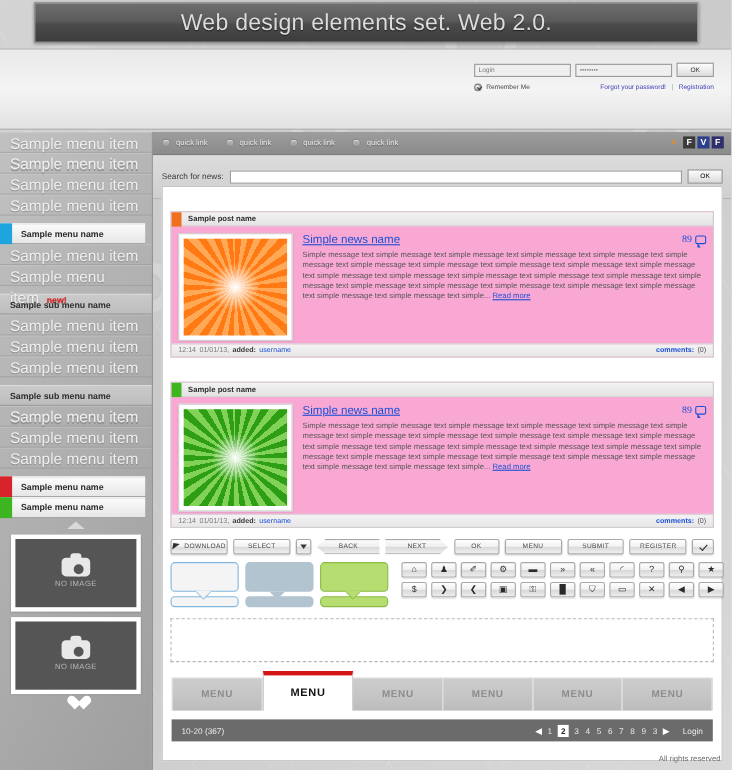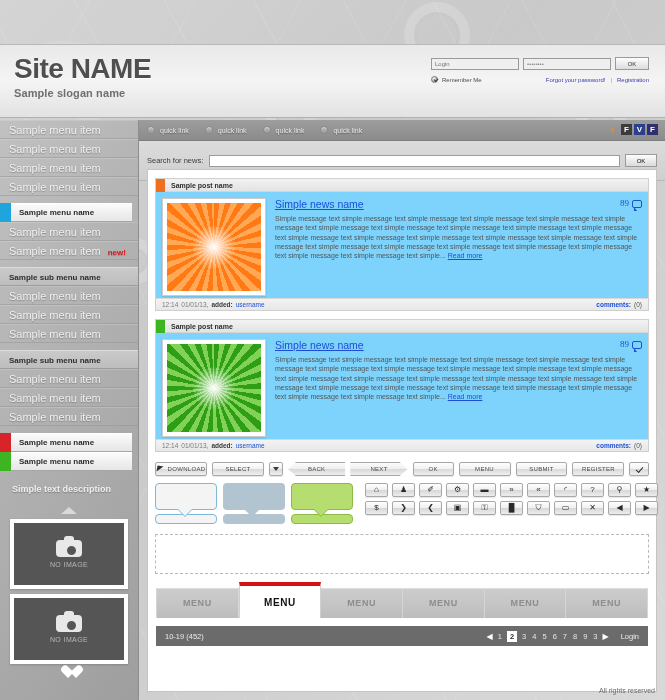--- a/index.html
+++ b/index.html
@@ -101,21 +101,21 @@
 
   
   #sidebar {
     position:absolute; left:0; top:120px; width:139px; height:580px;
     background: linear-gradient(120deg,#c1c1c1 0%,#b4b4b4 35%,#a8a8a8 70%,#9e9e9e 100%);
     border-right:1px solid #8e8e8e;
     overflow:hidden;
   }
   .smi {
     height:19px; line-height:19px; padding-left:9px;
-    font-size:11px; color:#efefef;
+    font-size:14px; color:#efefef;
     border-bottom:1px solid rgba(150,150,150,.55);
     border-top:1px solid rgba(226,226,226,.25);
     text-shadow:0 1px 1px rgba(90,90,90,.5);
     cursor:pointer;
   }
   .smi.new::after {
     content:"new!"; color:#e01b1b; font-weight:700; font-size:8px; margin-left:7px;
   }
   .gap { height:7px; }
   .shead {
@@ -201,21 +201,21 @@
     border:1px solid #9a9a9a; background:linear-gradient(180deg,#fdfdfd,#dadada);
     cursor:pointer;
   }
 
   #panel {
     position:absolute; left:8px; top:49px; width:510px; height:523px;
     background:#fff; border:1px solid #c4c4c4;
   }
 
   
-  .post { margin:8px 7px 0; border:1px solid #cfcfcf; background:#7dd3fc; }
+  .post { margin:22px 7px 0; border:1px solid #cfcfcf; background:#f9a8d4; }
   .post .head {
     height:13px; display:flex; align-items:center;
     background:linear-gradient(180deg,#f2f2f2,#e3e3e3);
     border-bottom:1px solid #d5d5d5;
   }
   .post .head .sq { width:9px; height:13px; flex:0 0 9px; }
   .post .head .t { font-size:7px; font-weight:700; color:#2e2e2e; padding-left:6px; }
   .post .body { display:flex; padding:6px 6px 2px; }
   .thumb-wrap {
     width:104px;height:98px; flex:0 0 104px; background:#fff;
@@ -378,26 +378,25 @@
   <div class="wm w6">
       <div class="ring"></div>
     </div>
   <div class="wm w7">
       <div class="ring"></div>
     </div>
   <div class="wm w8">
       <div class="ring"></div>
     </div>
 
+  <div id="banner">
+    <div class="t">Web design elements set. Web 2.0.</div>
+  </div>
 
   <div id="header">
-    <div id="logo">
-      <div class="name">Site NAME</div>
-      <div class="slogan">Sample slogan name</div>
-    </div>
     <div id="loginbox">
       <div class="lrow1">
         <input id="login-input" type="text" placeholder="Login" style="">
         <input id="pass-input" type="text" value="••••••••" style="">
         <button id="login-ok">OK</button>
       </div>
       <div class="lrow2">
         <span class="cbx"></span>
         <span class="rm">Remember Me</span>
         <span class="sp"></span>
@@ -432,21 +431,20 @@
     <div class="smi">Sample menu item</div>
     <div class="gap"></div>
     <div class="sactive">
       <span class="chip" style="background:#d8232a"></span>
       <span class="lbl">Sample menu name</span>
     </div>
     <div class="sactive">
       <span class="chip" style="background:#3cb521"></span>
       <span class="lbl">Sample menu name</span>
     </div>
-    <div class="sdesc">Simple text description</div>
     <div class="arrow-up"></div>
     <div class="noimg-wrap">
       <div class="noimg">
         <div class="cam"></div>
         <div class="lab">NO IMAGE</div>
       </div>
     </div>
     <div class="noimg-wrap">
       <div class="noimg">
         <div class="cam"></div>
@@ -620,21 +618,21 @@
       <div id="tabs">
         <div class="tab first">MENU</div>
         <div class="tab active">MENU</div>
         <div class="tab">MENU</div>
         <div class="tab">MENU</div>
         <div class="tab">MENU</div>
         <div class="tab">MENU</div>
       </div>
 
       <div id="pager">
-        <span class="rng">10-19 (452)</span>
+        <span class="rng">10-20 (367)</span>
         <span class="sp"></span>
         <span class="nav">
           <span class="pgarr">◀</span>
           <span class="pg">1</span>
           <span class="pg cur">2</span>
           <span class="pg">3</span>
           <span class="pg">4</span>
           <span class="pg">5</span>
           <span class="pg">6</span>
           <span class="pg">7</span>

